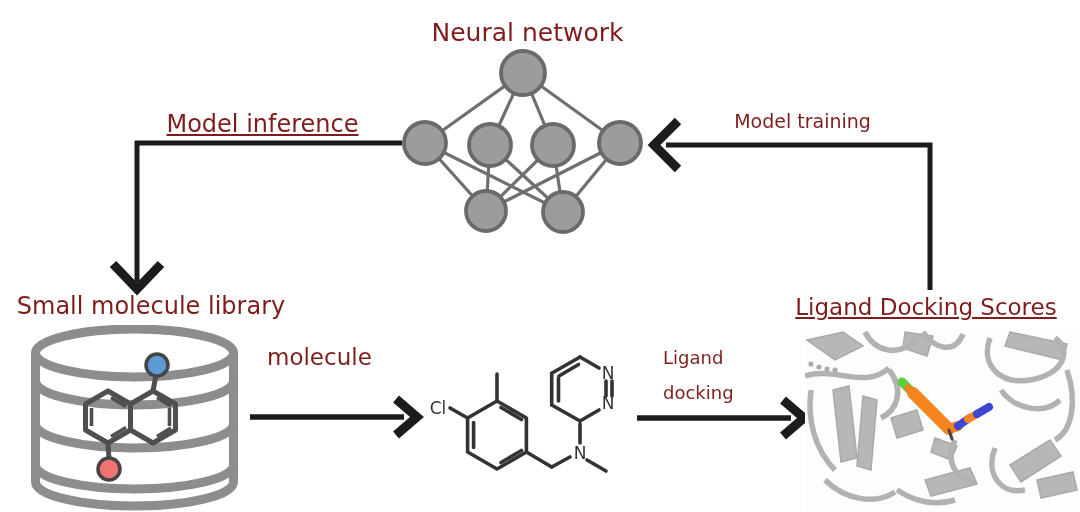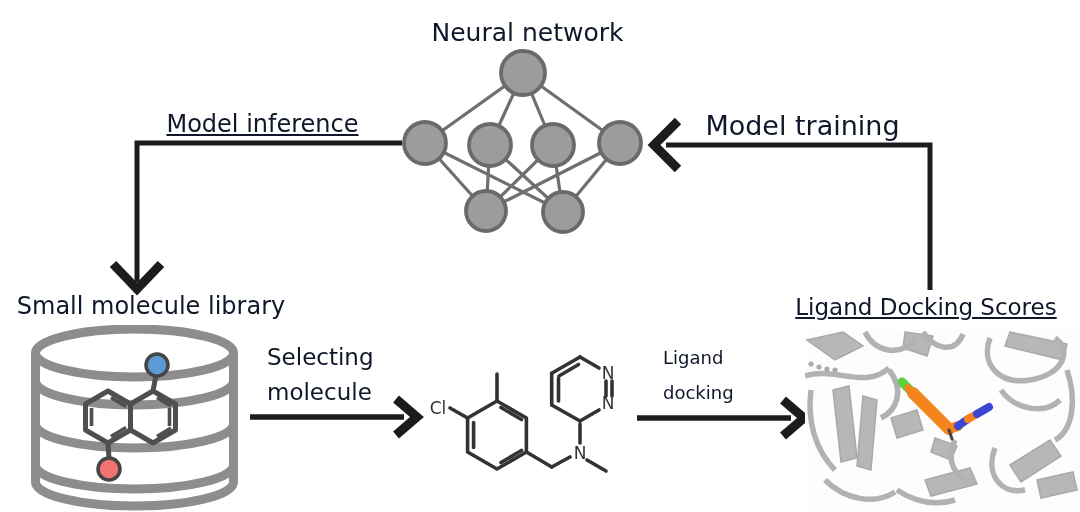--- a/index.html
+++ b/index.html
@@ -8,28 +8,28 @@
     position: relative;
     width: 1080px;
     height: 512px;
     background: #ffffff;
     font-family: "DejaVu Sans", "Liberation Sans", sans-serif;
     color: #282828;
     overflow: hidden;
   }
   .lbl {
     position: absolute;
-    color: #0f172a;
+    color: #7f1d1d;
     white-space: nowrap;
     letter-spacing: 0px;
   }
   .center { text-align: center; }
   #nn-title        { left: 400px; top: 18px;  width: 255px; font-size: 25px; }
   #inference-lbl   { left: 145px; top: 110px; width: 235px; font-size: 24px; text-decoration: underline; }
-  #training-lbl    { left: 695px; top: 110px; width: 215px; font-size: 27px; }
+  #training-lbl    { left: 695px; top: 110px; width: 215px; font-size: 19px; }
   #sml-lbl         { left: 0px;   top: 292px; width: 302px; font-size: 24px; }
   #lds-lbl         { left: 772px; top: 294px; width: 308px; font-size: 23px; text-decoration: underline; }
   #selecting-lbl   { left: 267px; top: 340px; font-size: 23px; line-height: 35px; }
   #docking-lbl     { left: 663px; top: 340px; font-size: 18px; line-height: 35px; }
   .two-line span { display: block; }
   svg { position: absolute; left: 0; top: 0; }
   #protein-svg { background: #fdfdfd; }
   .atom-label {
     font-family: "DejaVu Sans", "Liberation Sans", sans-serif;
     font-size: 17px;
@@ -190,21 +190,20 @@
       <path d="M172,84 L184,77" stroke="#3b47d4" stroke-width="8"></path>
     </g>
   </svg>
 
   <div id="nn-title" class="lbl center">Neural network</div>
   <div id="inference-lbl" class="lbl center">Model inference</div>
   <div id="training-lbl" class="lbl center">Model training</div>
   <div id="sml-lbl" class="lbl center">Small molecule library</div>
   <div id="lds-lbl" class="lbl center">Ligand Docking Scores</div>
   <div id="selecting-lbl" class="lbl two-line">
-    <span>Selecting</span>
     <span>molecule</span>
   </div>
   <div id="docking-lbl" class="lbl two-line">
     <span>Ligand</span>
     <span>docking</span>
   </div>
 
 </div>
 
 </body></html>

